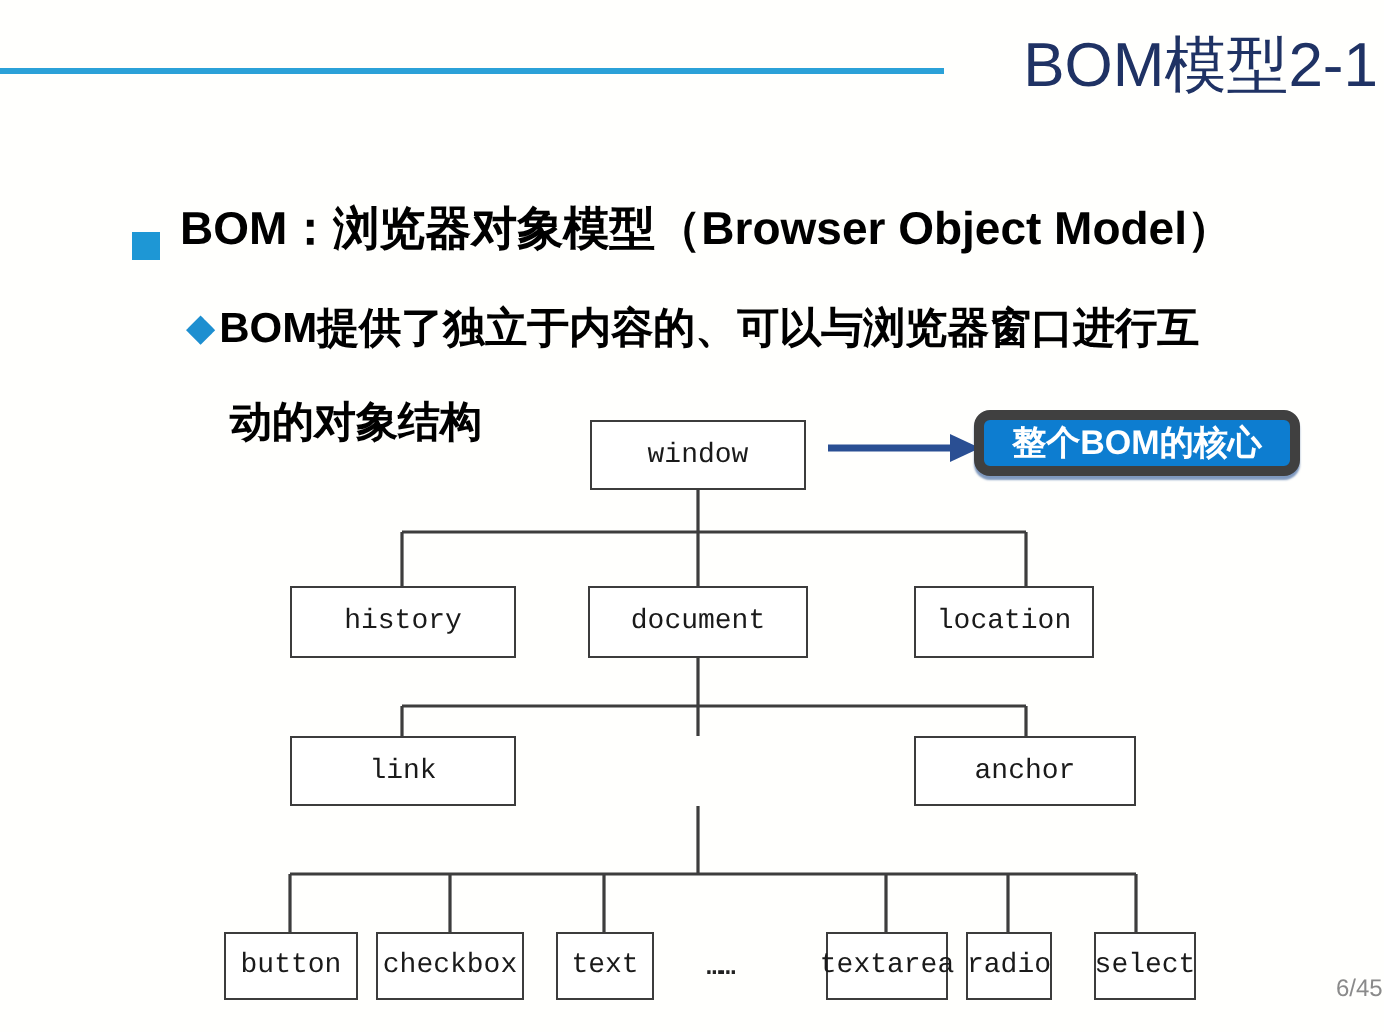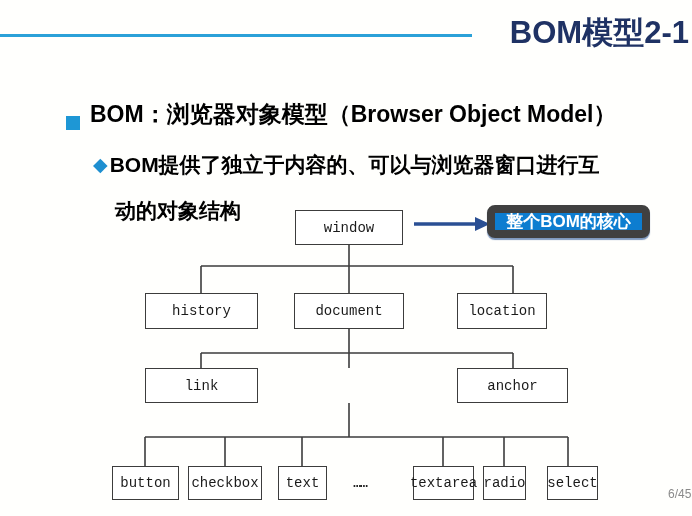--- a/index.html
+++ b/index.html
@@ -2,21 +2,21 @@
 <html><head>
 <meta charset="utf-8">
 <style>
   html,body{margin:0;padding:0;background:#ffffff;}
   .slide{
     position:relative;width:692px;height:516px;background:#fffffd;
     overflow:hidden;font-family:"Liberation Sans",sans-serif;color:#000;
   }
   .accent-line{position:absolute;left:0;top:34px;width:472px;height:3px;background:#2ba1d8;}
   .slide-title{
-    position:absolute;top:12px;right:3px;font-size:31px;font-weight:bold;
+    position:absolute;top:12px;right:3px;font-size:31px;font-weight:normal;
     color:#1f3264;letter-spacing:0;white-space:nowrap;
   }
   .bullet-row{position:absolute;left:66px;top:99px;display:flex;align-items:flex-end;}
   .square-bullet{width:14px;height:14px;background:#1e97d5;margin:8px 10px 0 0;flex:none;}
   .bullet-text{font-size:23px;font-weight:bold;white-space:nowrap;}
   .sub-line1{position:absolute;left:93px;top:150px;display:flex;align-items:flex-start;}
   .diamond-bullet{color:#1e8fd0;font-size:19px;line-height:30px;margin-right:2px;flex:none;}
   .sub-text{font-size:21px;font-weight:bold;line-height:30px;white-space:nowrap;}
   .sub-line2{position:absolute;left:115px;top:197px;font-size:21px;font-weight:bold;white-space:nowrap;}
   .connectors{position:absolute;left:0;top:0;pointer-events:none;}
@@ -27,21 +27,21 @@
     box-sizing:border-box;white-space:nowrap;
   }
   .dots{
     position:absolute;left:338px;top:468px;width:44px;height:30px;
     display:flex;align-items:center;justify-content:center;
     font-family:"Liberation Mono",monospace;font-weight:bold;font-size:13px;color:#222;
     letter-spacing:-1px;
   }
   .callout{
     position:absolute;left:487px;top:205px;width:163px;height:33px;
-    background:#0d7dd0;border:8px solid #404040;border-radius:8px;
+    background:#0d7dd0;border:5px solid #404040;border-radius:8px;
     box-shadow:0 2px 1px rgba(22,70,140,.55);
     display:flex;align-items:center;justify-content:center;
     color:#ffffff;font-size:17px;font-weight:bold;box-sizing:border-box;white-space:nowrap;
   }
   .page-num{position:absolute;left:668px;top:487px;font-size:12px;color:#8a8a8a;white-space:nowrap;}
 </style>
 </head>
 <body>
 
 <div class="slide">

